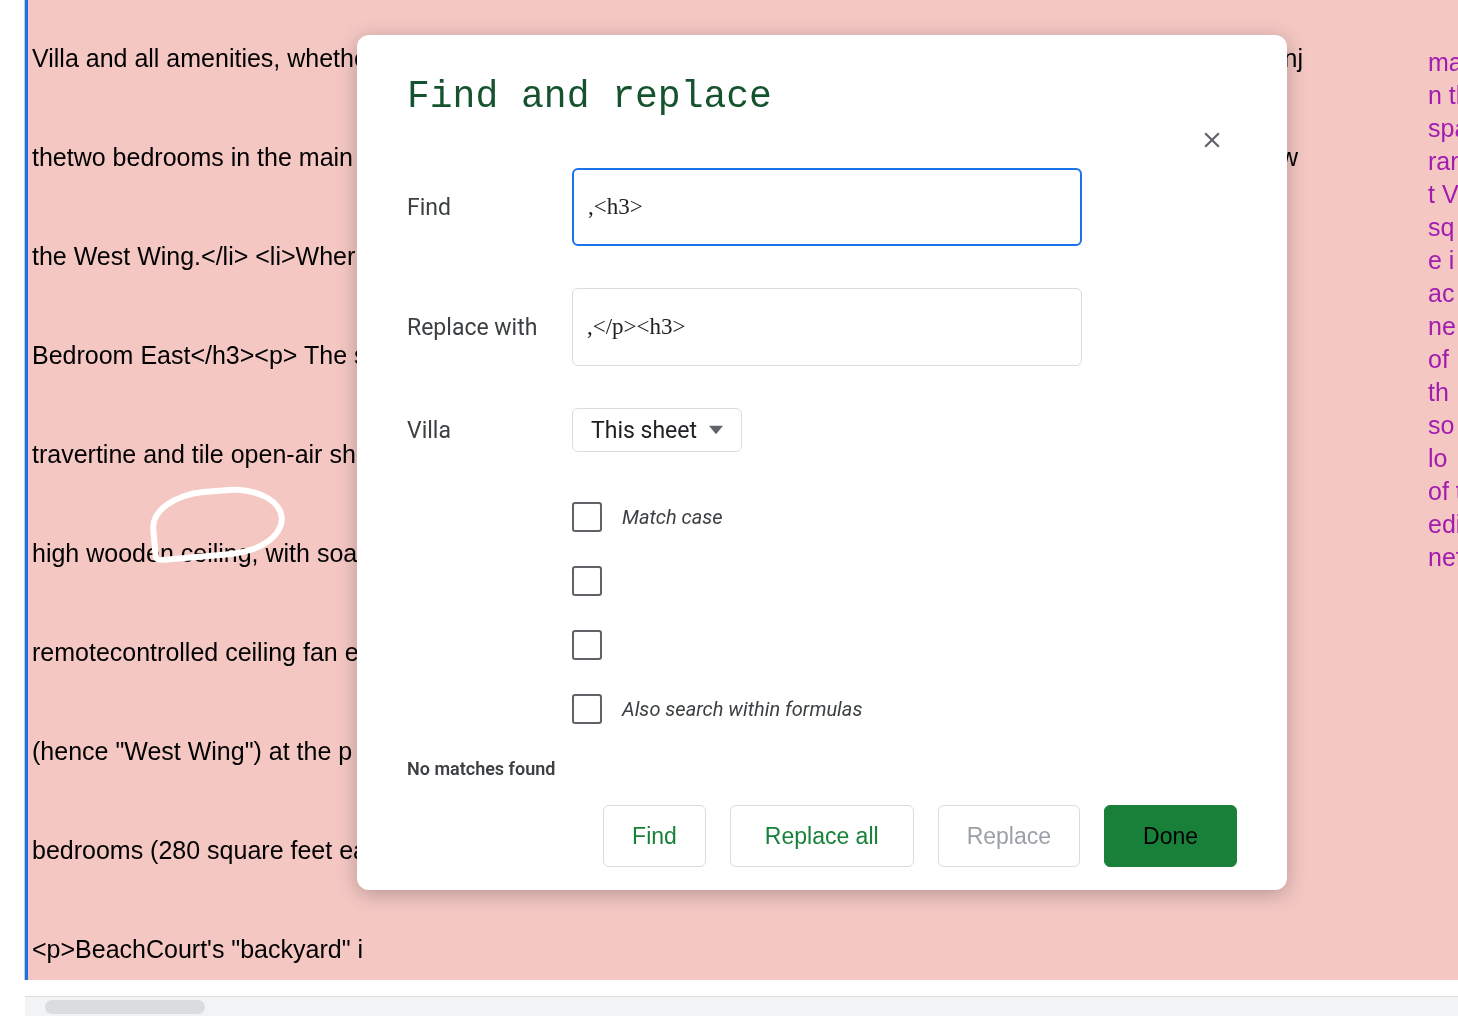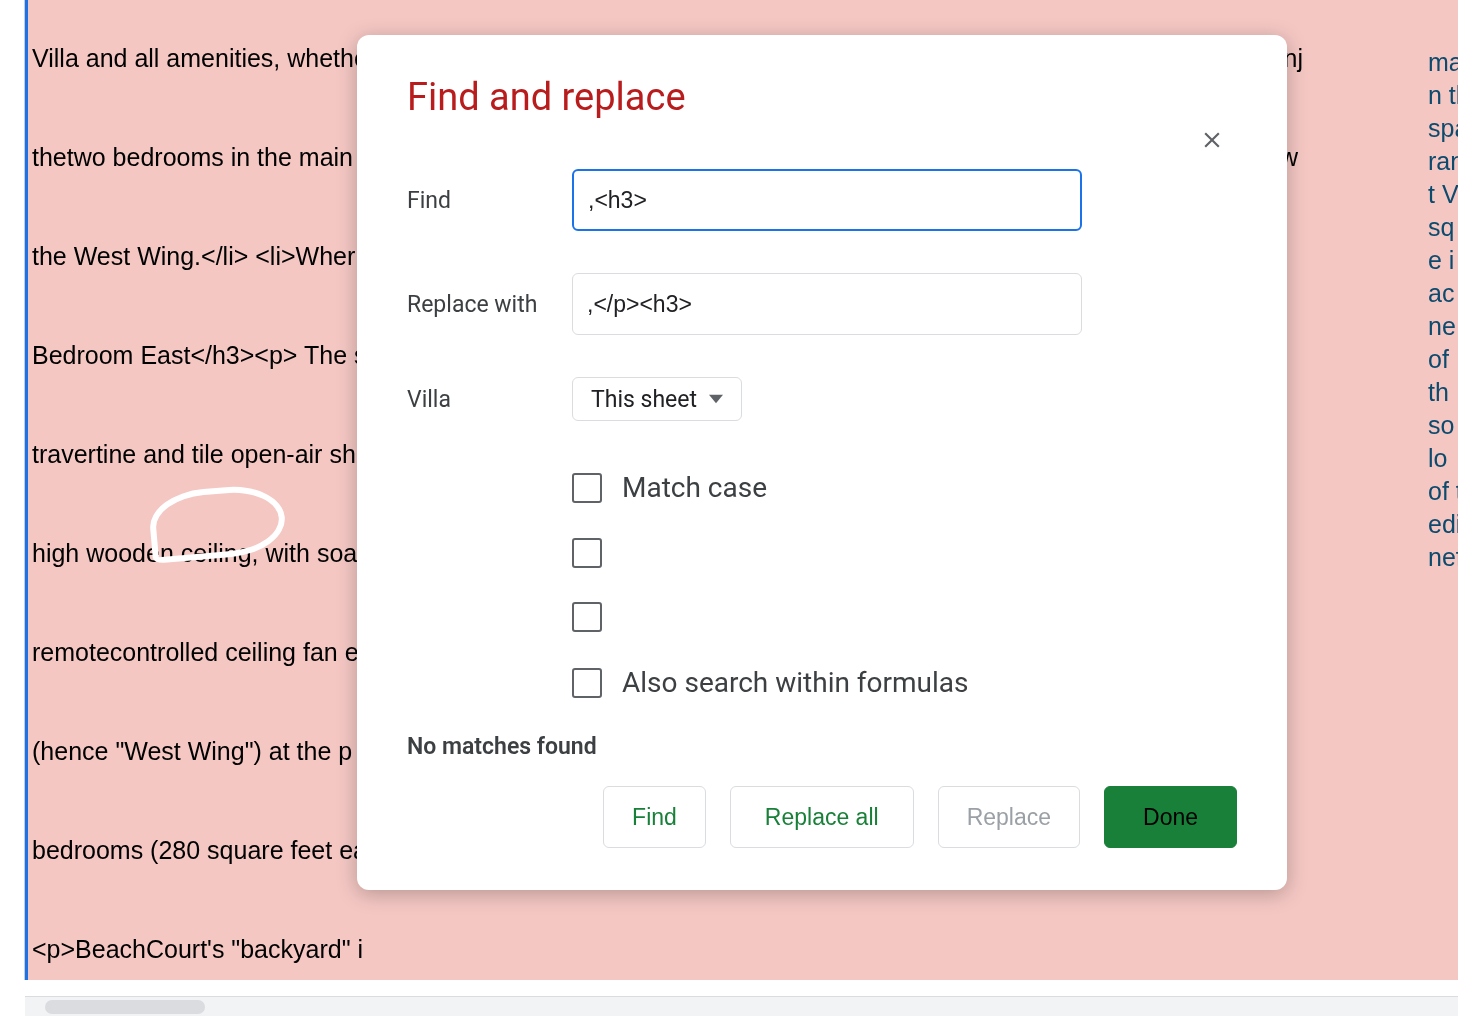--- a/index.html
+++ b/index.html
@@ -89,22 +89,23 @@
       height: 855px;
       background: #fff;
       border-radius: 12px;
       box-shadow: 0 4px 20px rgba(0,0,0,0.25);
       padding: 40px 50px 40px 50px;
       font-family: 'Google Sans', Roboto, Arial, sans-serif;
     }
     .dialog-title {
       font-size: 38px;
       font-weight: 400;
-      color: #b91c1c;
+      color: #14532d;
       margin-bottom: 50px;
+      font-family: Liberation Mono, monospace;
     }
     .close-btn {
       position: absolute;
       top: 90px;
       right: 60px;
       width: 30px;
       height: 30px;
       cursor: pointer;
       color: #5f6368;
       display: flex;
@@ -122,28 +123,28 @@
     }
     .form-label {
       width: 165px;
       font-size: 23px;
       color: #3c4043;
       flex-shrink: 0;
     }
     .text-input {
       flex: 1;
       max-width: 510px;
-      height: 62px;
+      height: 78px;
       border: 1px solid #dadce0;
       border-radius: 6px;
       padding: 0 14px;
       font-size: 23px;
       color: #202124;
       outline: none;
-      font-family: Liberation Sans, sans-serif;
+      font-family: Liberation Serif, serif;
     }
     .text-input.focused {
       border: 2px solid #1a73e8;
     }
     .dropdown {
       height: 44px;
       border: 1px solid #dadce0;
       border-radius: 6px;
       padding: 0 18px;
       font-size: 23px;
@@ -170,30 +171,31 @@
     }
     .checkbox {
       width: 30px;
       height: 30px;
       border: 2.5px solid #5f6368;
       border-radius: 3px;
       cursor: pointer;
       flex-shrink: 0;
     }
     .checkbox-label {
-      font-size: 28px;
+      font-size: 20px;
       color: #3c4043;
+      font-style: italic;
     }
     .help-link {
       color: #1a73e8;
       cursor: pointer;
       margin-left: 8px;
     }
     .status-msg {
-      font-size: 23px;
+      font-size: 18px;
       font-weight: 600;
       color: #3c4043;
       margin-top: 20px;
       margin-bottom: 26px;
     }
     .button-row {
       display: flex;
       gap: 24px;
       justify-content: flex-end;
       margin-top: 10px;
@@ -221,21 +223,21 @@
       border: 1px solid #188038;
       padding: 0 38px;
     }
     .right-text {
       position: absolute;
       right: 0;
       top: 46px;
       width: 30px;
       font-size: 25px;
       line-height: 33px;
-      color: #0c4a6e;
+      color: #a21caf;
       background: #f4c7c3;
       height: 530px;
       overflow: hidden;
       margin-left: 32px;
     }
     .right-text span { display: block; white-space: nowrap;}
   </style>
 </head>
 <body>
 

